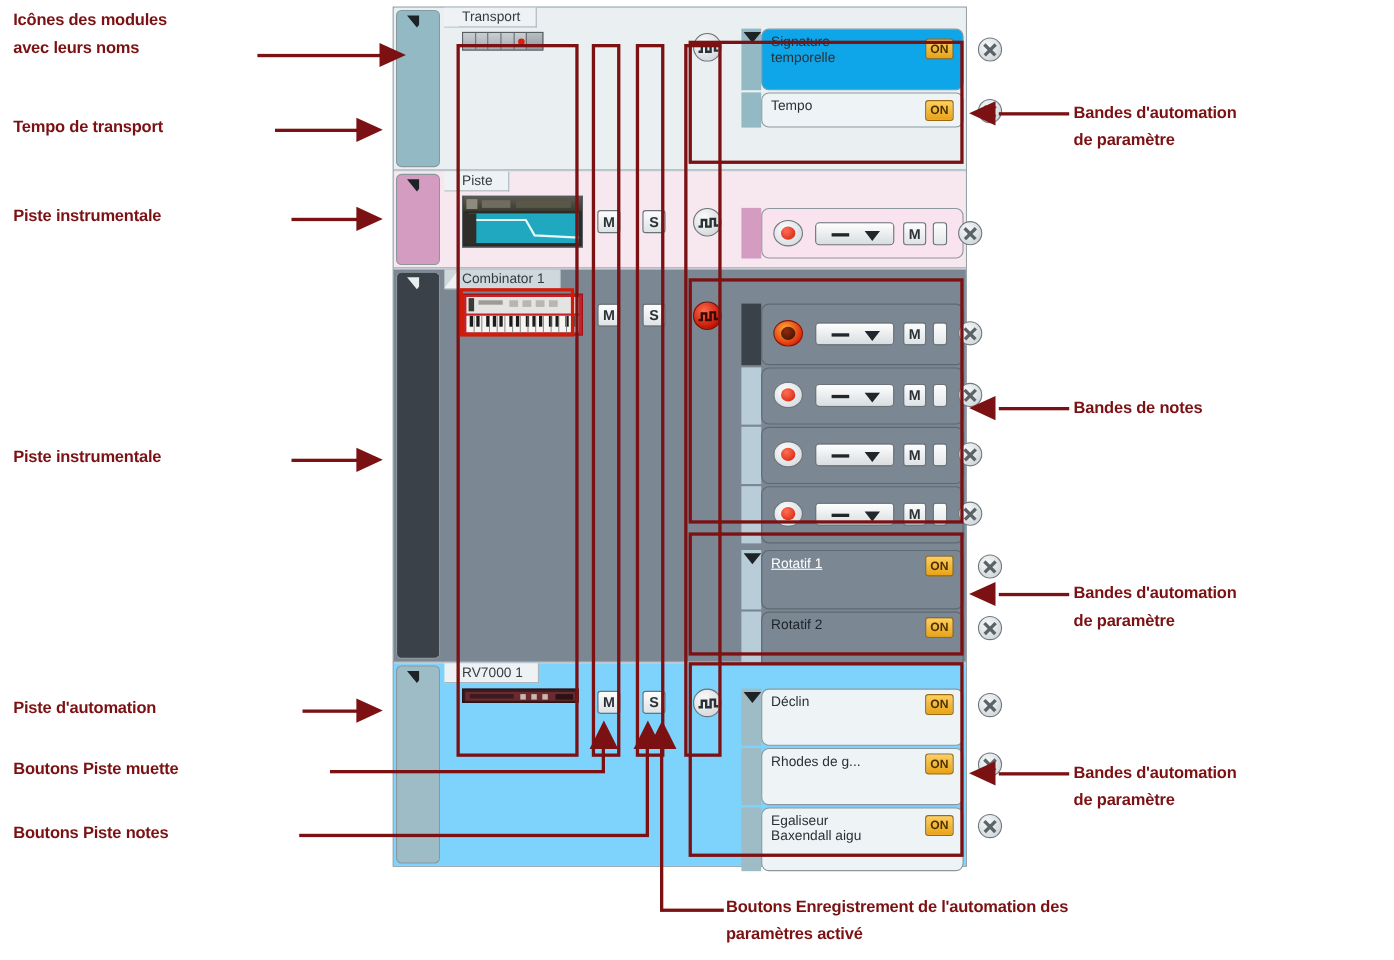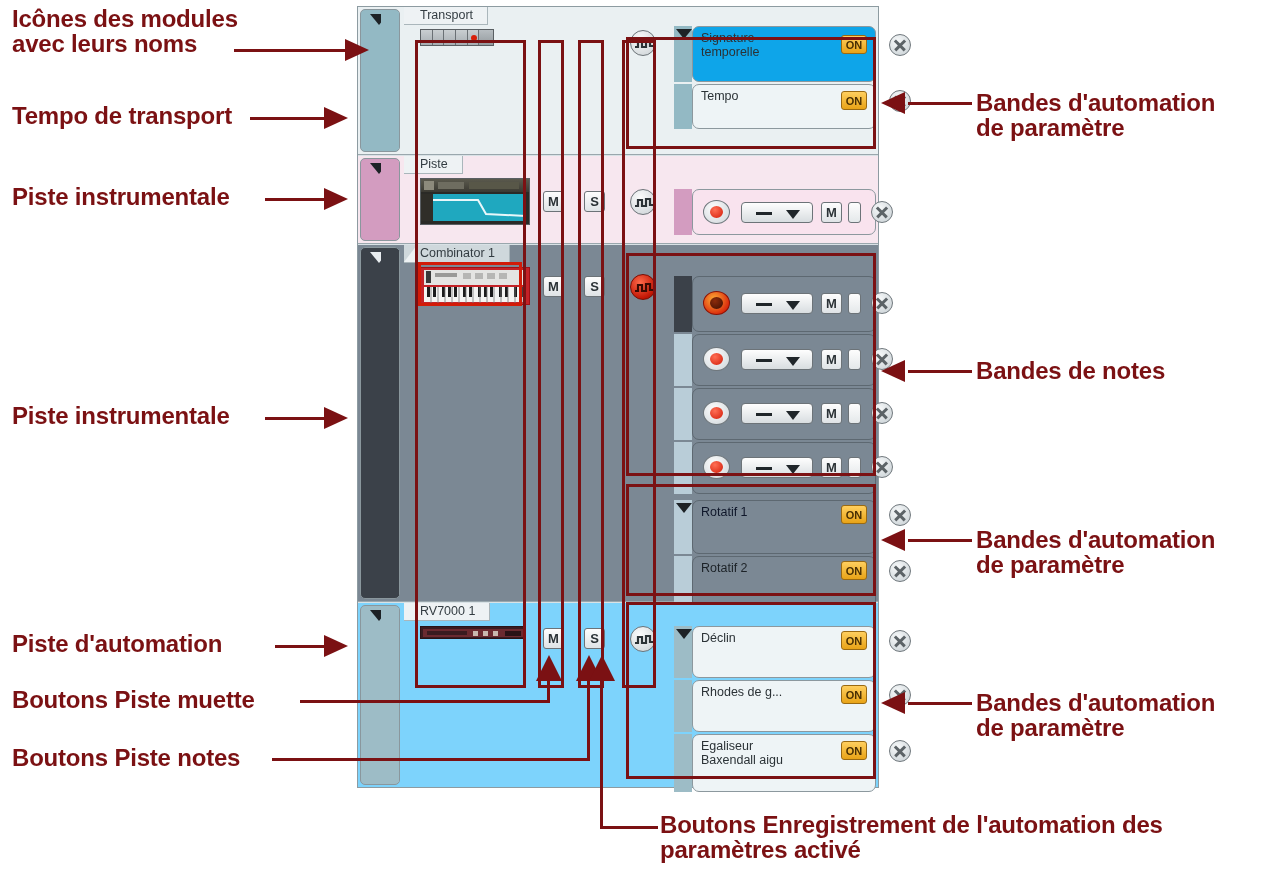--- a/index.html
+++ b/index.html
@@ -1,20 +1,20 @@
 <!DOCTYPE html>
 <html><head>
 <meta charset="utf-8">
 <style>
   html,body{margin:0;padding:0;background:#ffffff;}
   body{width:1267px;height:873px;position:relative;overflow:hidden;
        font-family:"Liberation Sans",sans-serif;}
 
   
-  .anno{position:absolute;color:#7B1113;font-weight:bold;font-size:24px;
+  .anno{position:absolute;color:#7B1113;font-weight:bold;font-size:15px;
         line-height:25px;letter-spacing:-0.2px;white-space:pre-line;}
   .anno.r{text-align:left;}
   .anno.l{text-align:left;}
 
   
   .ln{position:absolute;background:#7B1113;}
   .hl{height:3px;}
   .vl{width:3px;}
   .arr-r{position:absolute;width:0;height:0;
          border-top:11px solid transparent;border-bottom:11px solid transparent;
@@ -160,21 +160,21 @@
         <div class="lane" style="height:56px;">
           <div class="lstrip dots" style="background:#93b9c4;"></div>
           <div class="lfold"></div>
           <div class="lbody" style="background:#0ea5e9;">
             <div class="lname" style="white-space:pre-line;">Signature
 temporelle</div>
             <div class="onbtn" style="left:148px;top:8px;">ON</div>
             <div class="xbtn" style="left:196px;top:7px;"></div>
           </div>
         </div>
-        <div class="lane" style="height:45px;margin-top:2px;">
+        <div class="lane" style="height:32px;margin-top:2px;">
           <div class="lstrip dots" style="background:#93b9c4;"></div>
           <div class="lbody" style="background:#eef4f6;">
             <div class="lname">Tempo</div>
             <div class="onbtn" style="left:148px;top:6px;">ON</div>
             <div class="xbtn" style="left:196px;top:5px;"></div>
           </div>
         </div>
       </div>
     </div>
   </div>
@@ -351,21 +351,21 @@
             <div class="msbtn" style="left:128px;top:14px;">M</div>
             <div class="blankbtn" style="left:155px;top:14px;"></div>
             <div class="xbtn" style="left:178px;top:13px;"></div>
           </div>
         </div>
 
         <div class="lane" style="height:54px;margin-top:6px;">
           <div class="lstrip dots" style="background:#b9cdd8;"></div>
           <div class="lfold"></div>
           <div class="lbody" style="background:#7b8894;border-color:#5d6871;">
-            <div class="lname" style="color:#0f172a;">Rotatif 1</div>
+            <div class="lname" style="color:#ffffff;text-decoration:underline;">Rotatif 1</div>
             <div class="onbtn" style="left:148px;top:4px;">ON</div>
             <div class="xbtn" style="left:196px;top:3px;"></div>
           </div>
         </div>
         <div class="lane" style="height:52px;margin-top:2px;">
           <div class="lstrip dots" style="background:#b9cdd8;"></div>
           <div class="lbody" style="background:#7b8894;border-color:#5d6871;">
             <div class="lname" style="color:#1c2227;">Rotatif 2</div>
             <div class="onbtn" style="left:148px;top:4px;">ON</div>
             <div class="xbtn" style="left:196px;top:3px;"></div>

